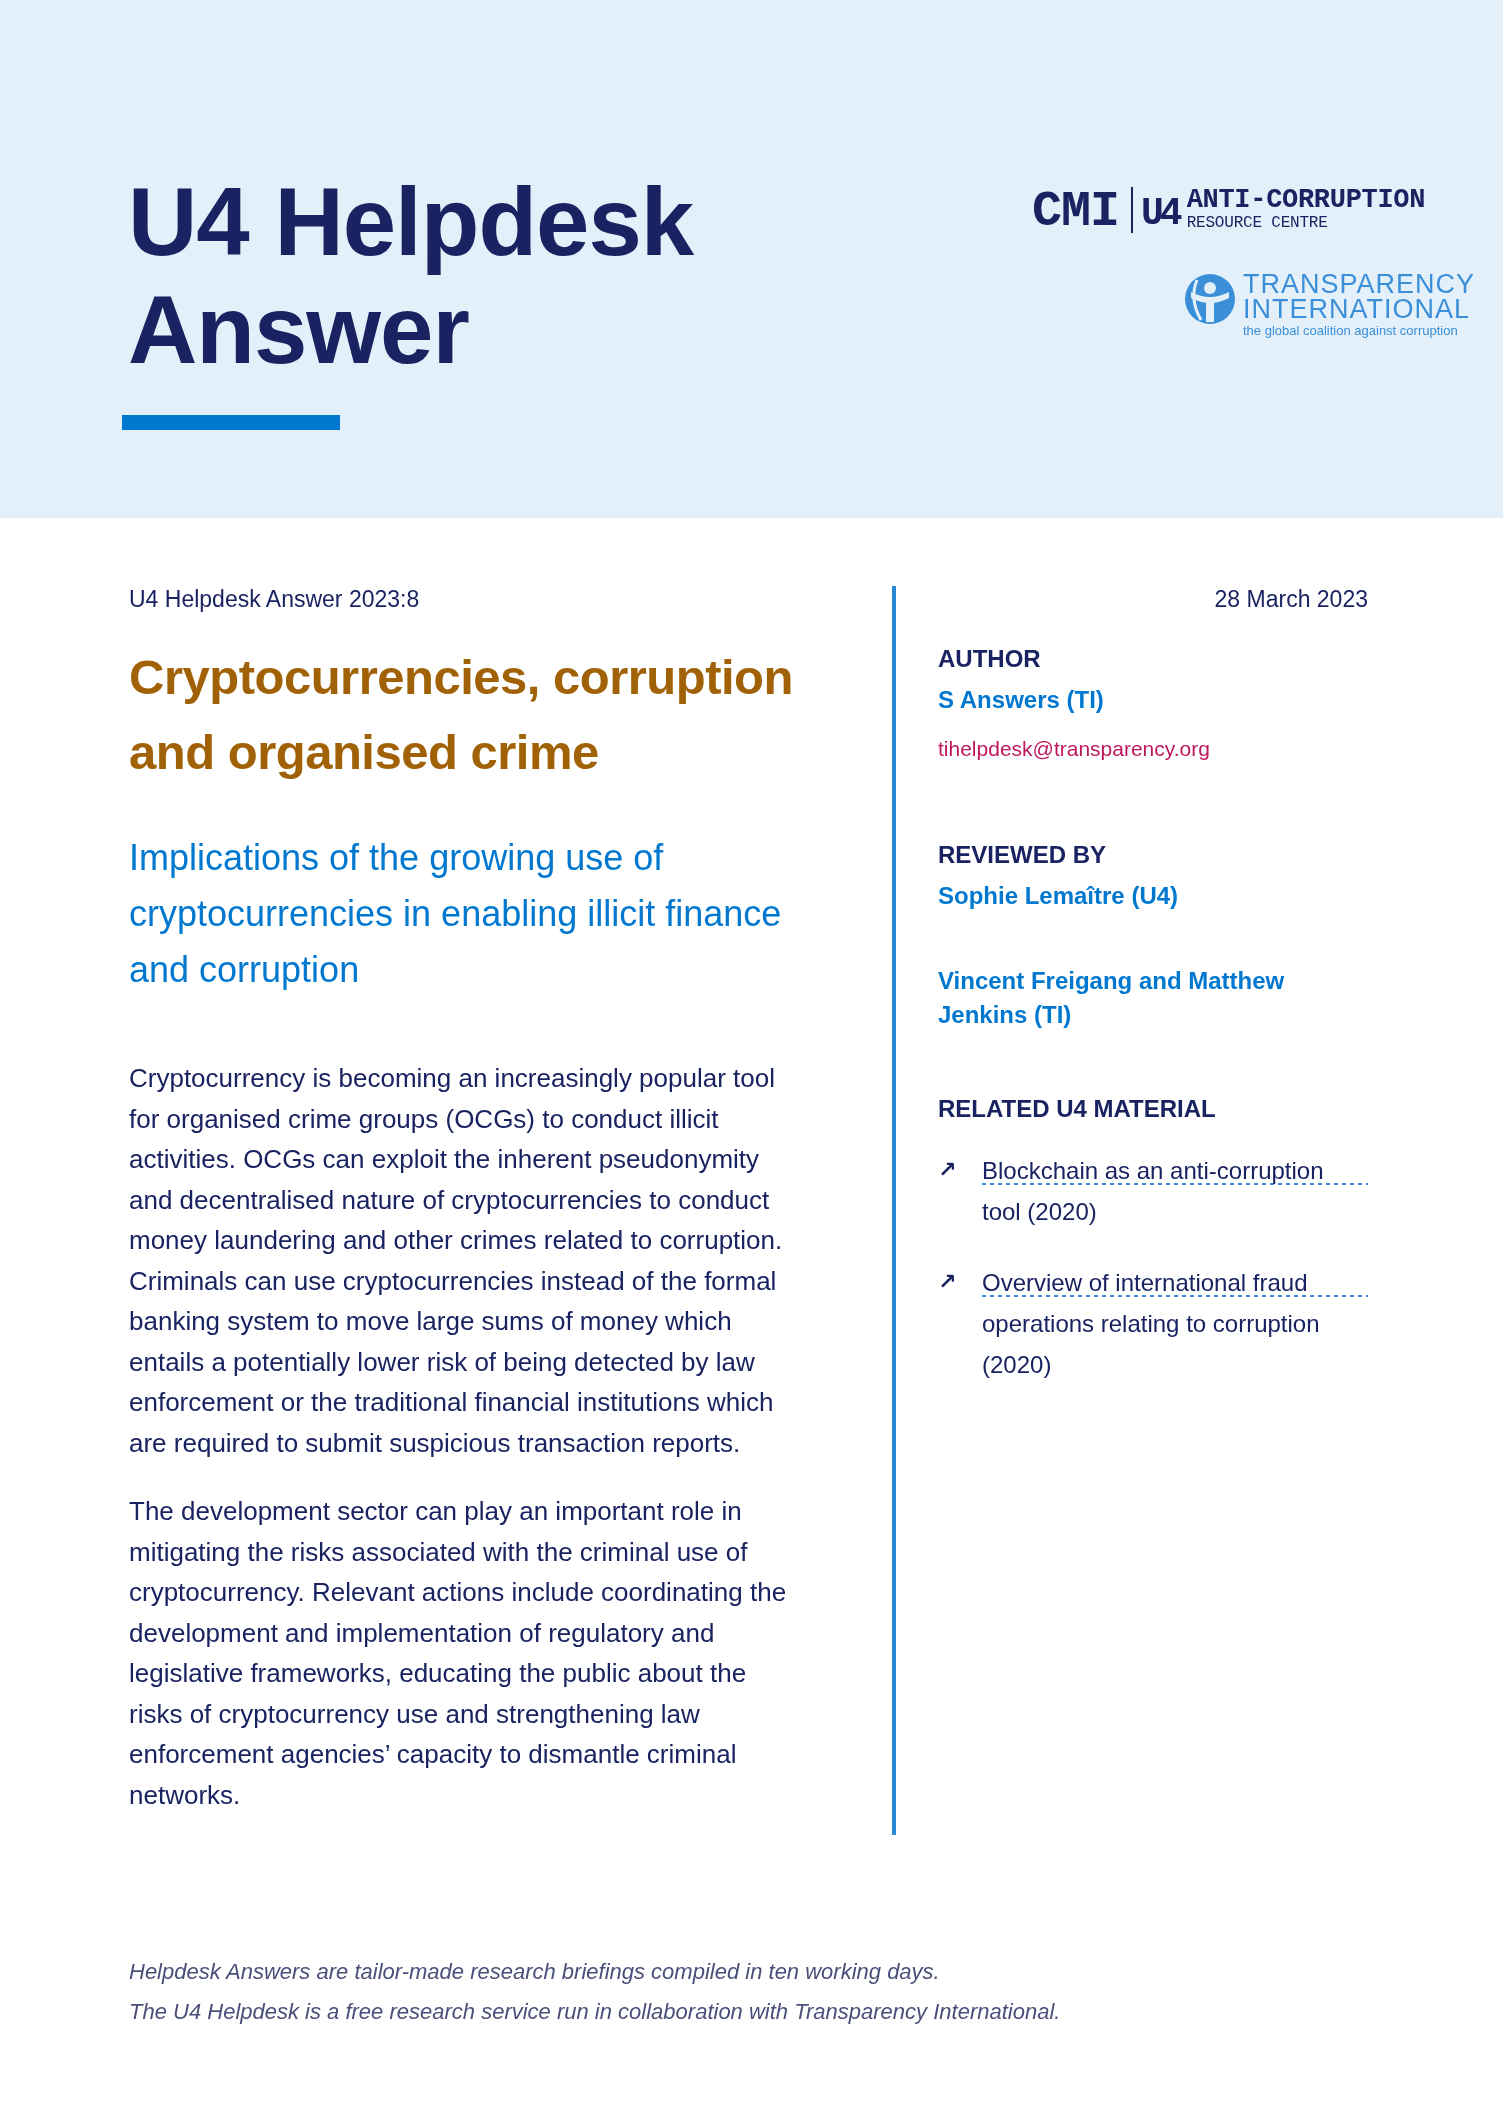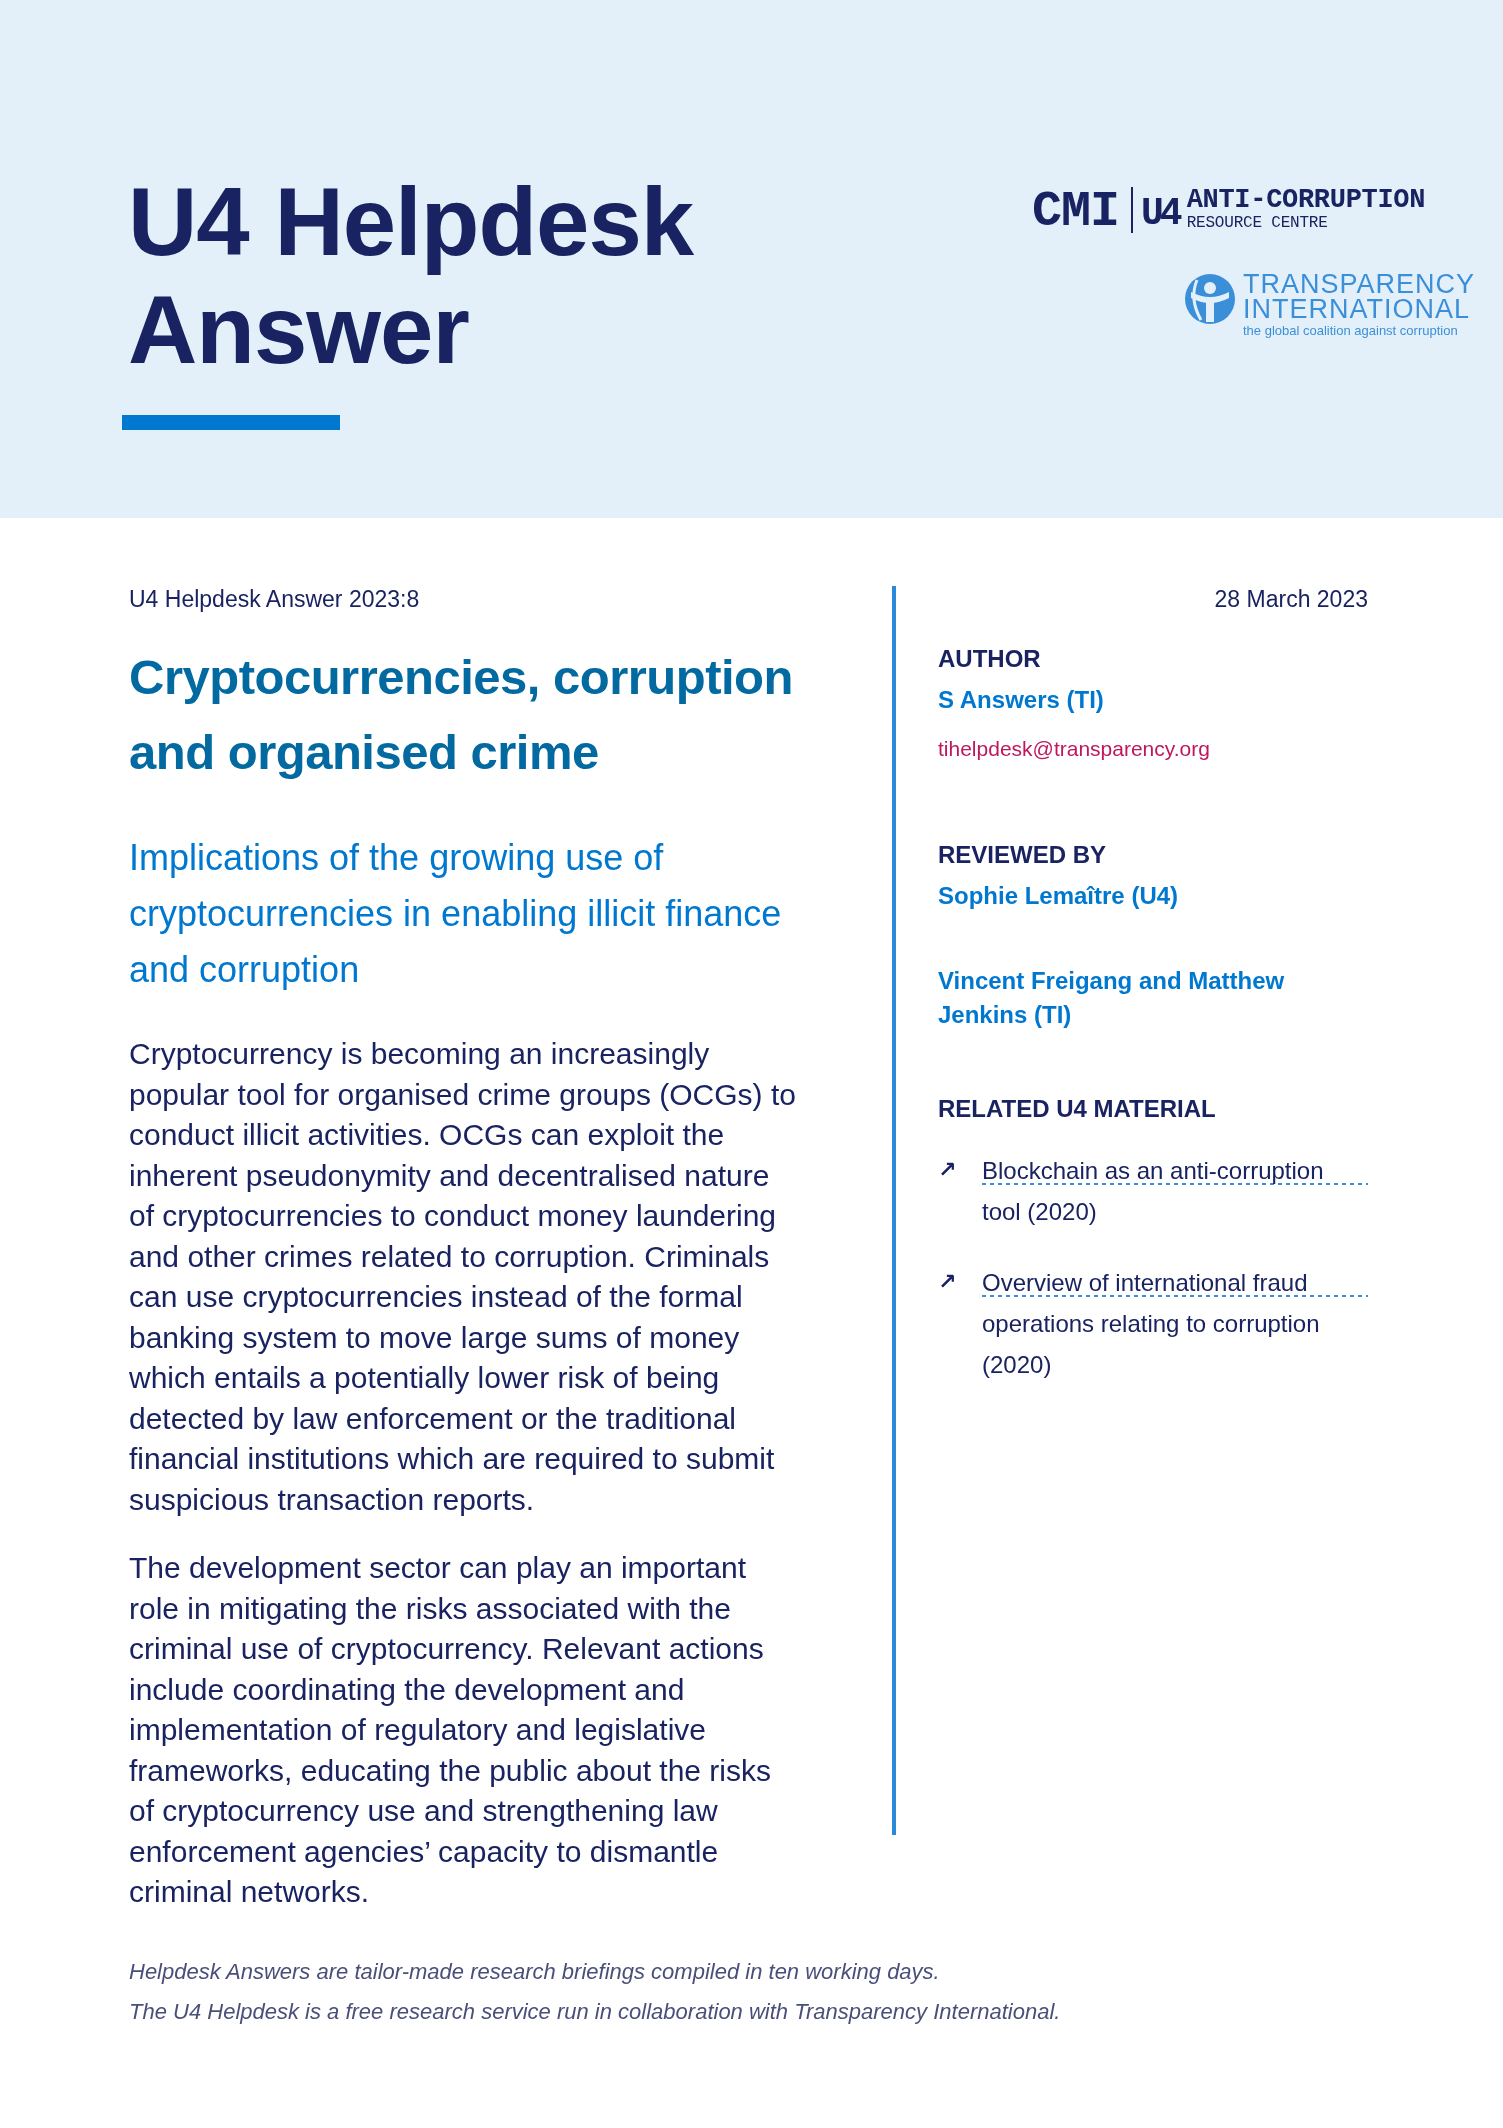--- a/index.html
+++ b/index.html
@@ -25,25 +25,25 @@
 
   .logo-ti { position: absolute; left: 1183px; top: 272px; display: flex; align-items: flex-start; }
   .ti-globe { width: 54px; height: 54px; margin-right: 6px; margin-top: 0; }
   .ti-text { display: flex; flex-direction: column; }
   .ti-line { font-size: 27px; line-height: 25px; color: #3b8fd9; letter-spacing: 1px; font-weight: 400; }
   .ti-tag { font-size: 13px; line-height: 16px; color: #3b8fd9; margin-top: 1px; }
 
   .main { position: absolute; left: 129px; top: 582px; width: 670px; }
   .ref { font-size: 23px; color: #1a2361; margin: 0; line-height: 34px; }
   .doc-title {
-    margin: 24px 0 0 0; font-weight: 700; font-size: 49px; line-height: 75px; color: #0369a1;
+    margin: 24px 0 0 0; font-weight: 700; font-size: 49px; line-height: 75px; color: #a16207;
     letter-spacing: -0.5px;
   }
   .doc-subtitle { margin: 40px 0 0 0; font-size: 36px; line-height: 56px; color: #0078d0; font-weight: 400; }
-  .para { margin: 36px 0 0 0; font-size: 30px; line-height: 40.5px; color: #1a2361; }
+  .para { margin: 60px 0 0 0; font-size: 26px; line-height: 40.5px; color: #1a2361; }
   .para + .para { margin-top: 28px; }
 
   .vrule { position: absolute; left: 892px; top: 586px; width: 4px; height: 1249px; background: #2b8ad8; }
 
   .side { position: absolute; left: 938px; top: 582px; width: 430px; }
   .date { font-size: 23px; line-height: 34px; color: #1a2361; margin: 0; text-align: right; }
   .sec-head { font-weight: 700; font-size: 24px; line-height: 34px; color: #1a2361; margin: 0; }
   .name { font-weight: 700; font-size: 24px; line-height: 34px; color: #0078d0; margin: 0; }
   .email { font-size: 21px; line-height: 34px; color: #be185d; margin: 0; text-decoration: none; display: block; }
   .rel-list { list-style: none; margin: 0; padding: 0; }

